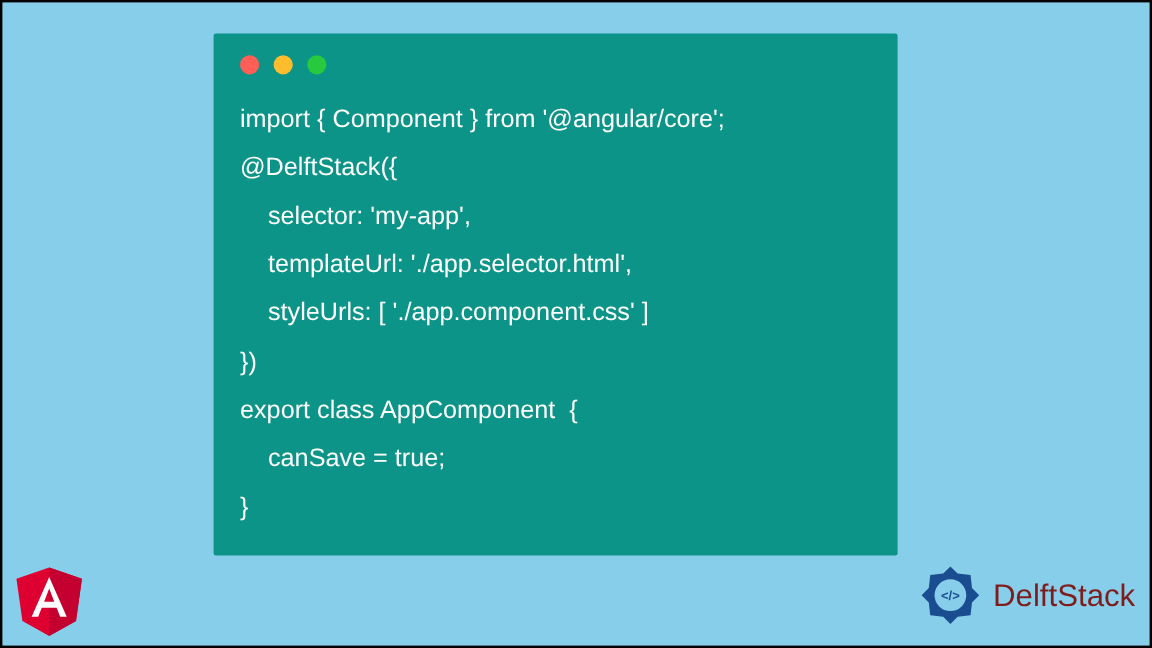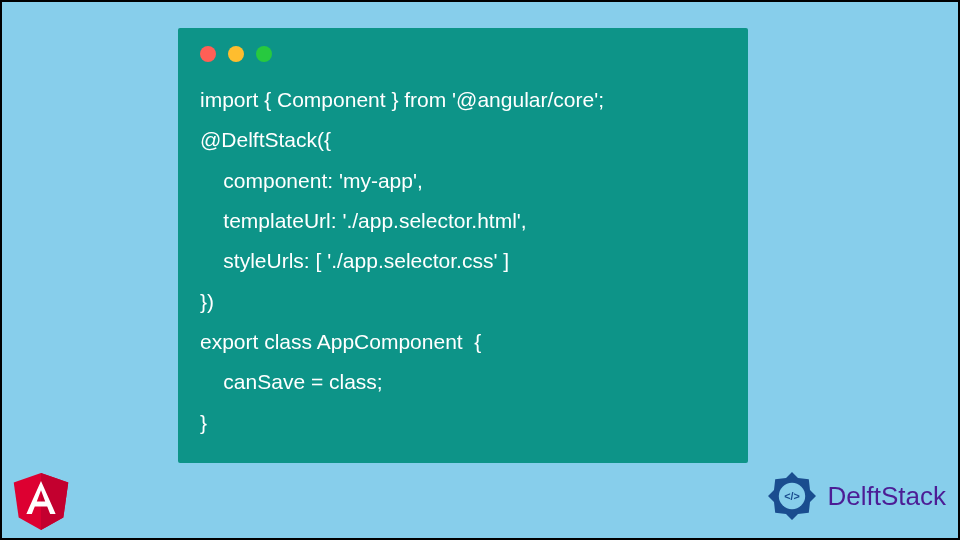--- a/index.html
+++ b/index.html
@@ -58,43 +58,43 @@
       right: 12px;
       display: flex;
       align-items: center;
       gap: 6px;
     }
     .delft-emblem {
       width: 60px;
       height: 60px;
     }
     .delft-text {
-      color: #4c1d95;
+      color: #7f1d1d;
       font-size: 26px;
       font-weight: 500;
       font-family: Arial, sans-serif;
     }
   </style>
 </head>
 <body>
 
 <div class="code-window">
   <div class="window-controls">
     <div class="control-dot dot-red"></div>
     <div class="control-dot dot-yellow"></div>
     <div class="control-dot dot-green"></div>
   </div>
   <div class="code-content"><span>import { Component } from '@angular/core';</span>
 <span>@DelftStack({</span>
-<span>    component: 'my-app',</span>
+<span>    selector: 'my-app',</span>
 <span>    templateUrl: './app.selector.html',</span>
-<span>    styleUrls: [ './app.selector.css' ]</span>
+<span>    styleUrls: [ './app.component.css' ]</span>
 <span>})</span>
 <span>export class AppComponent  {</span>
-<span>    canSave = class;</span>
+<span>    canSave = true;</span>
 <span>}</span></div>
 </div>
 
 <div class="angular-logo">
   <svg viewBox="0 0 250 250" width="62" height="62">
     <polygon fill="#DD0031" points="125,20 235,58 215,200 125,250 35,200 15,58"></polygon>
     <polygon fill="#C3002F" points="125,20 125,250 215,200 235,58"></polygon>
     <path fill="#FFFFFF" d="M125,52 L66,185 L88,185 L100,155 L150,155 L162,185 L184,185 Z M125,90 L142,135 L108,135 Z"></path>
   </svg>
 </div>

